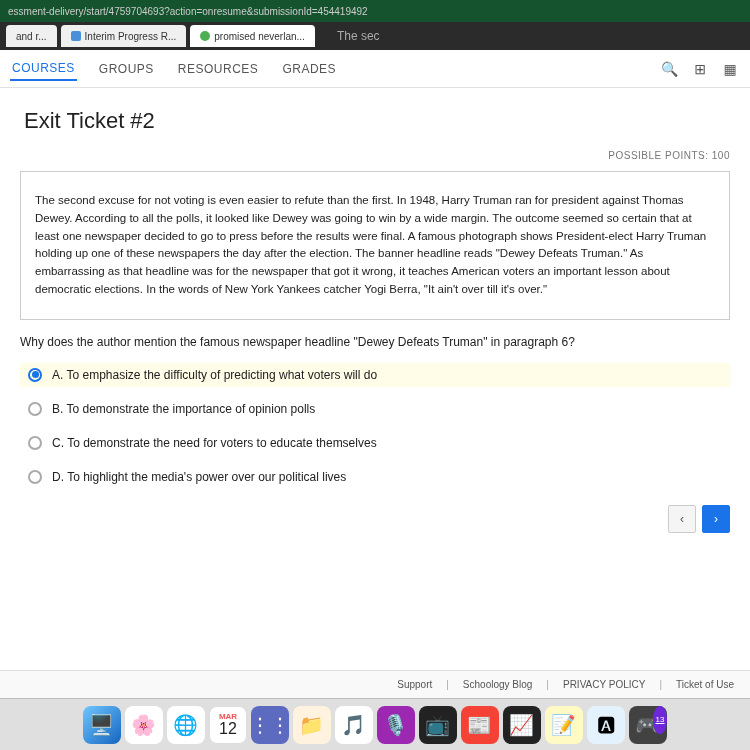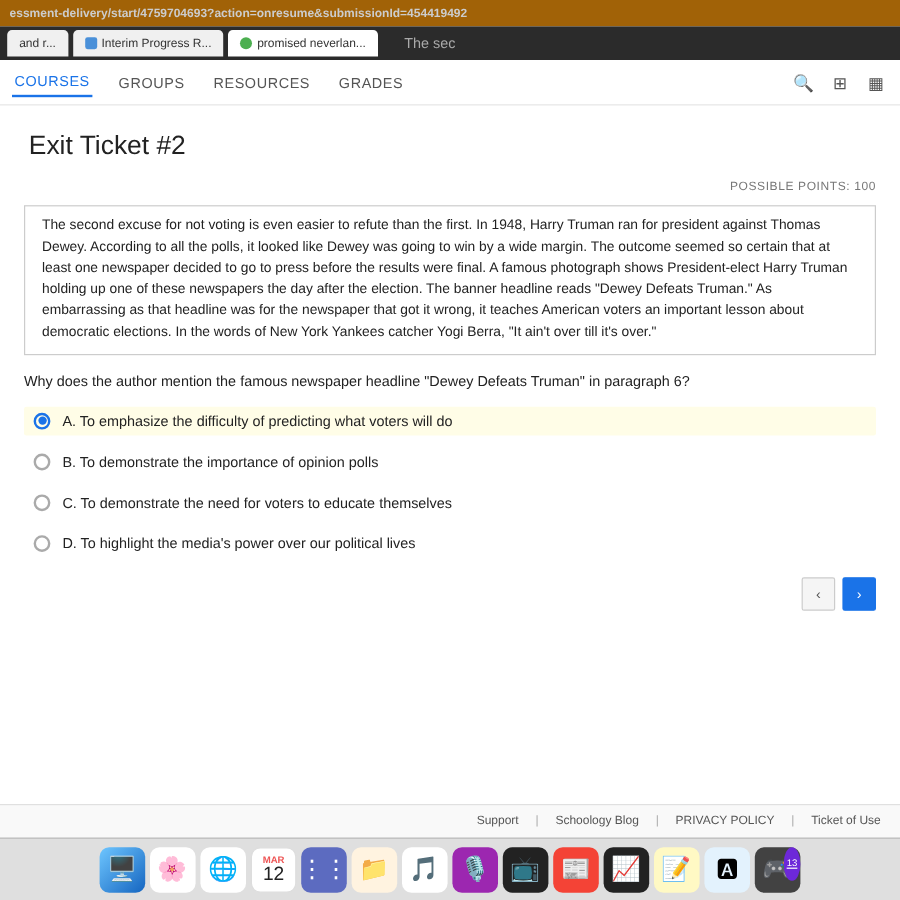--- a/index.html
+++ b/index.html
@@ -7,28 +7,27 @@
       font-family: Arial, sans-serif;
       background: #fff;
       width: 750px;
       height: 750px;
       overflow: hidden;
       position: relative;
     }
 
     
     .browser-bar {
-      background: #a16207;
+      background: #14532d;
       height: 22px;
       display: flex;
       align-items: center;
       padding: 0 8px;
       font-size: 10px;
       color: #ccc;
-      font-weight: bold;
     }
     .browser-bar span {
       font-size: 10px;
       color: #ccc;
     }
 
     
     .tab-bar {
       background: #2b2b2b;
       height: 28px;
@@ -112,21 +111,21 @@
       font-size: 10px;
       color: #777;
       letter-spacing: 0.5px;
       margin-bottom: 10px;
       text-transform: uppercase;
     }
 
     
     .passage-box {
       border: 1px solid #ccc;
-      padding: 8px 14px;
+      padding: 20px 14px;
       margin-bottom: 14px;
       font-size: 11.5px;
       color: #222;
       line-height: 1.55;
       background: #fff;
     }
 
     
     .question-text {
       font-size: 12px;

